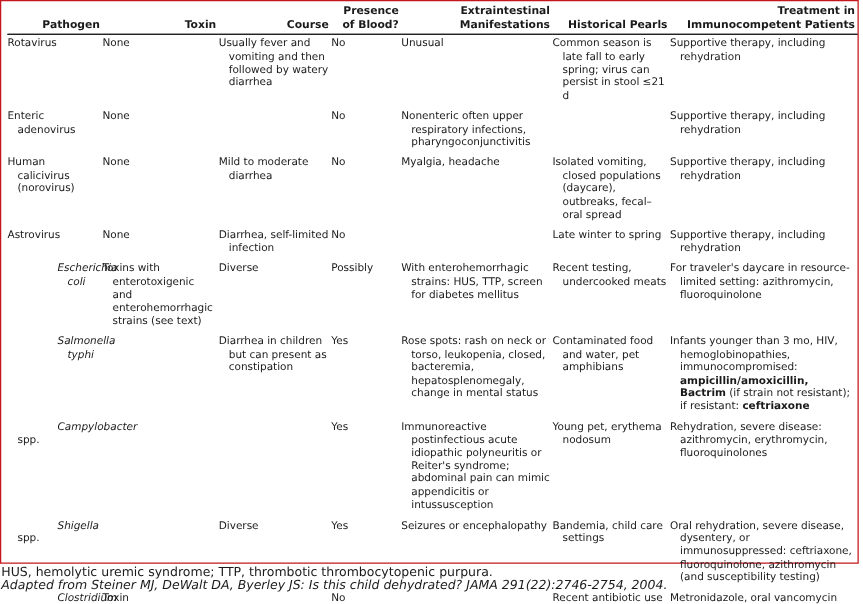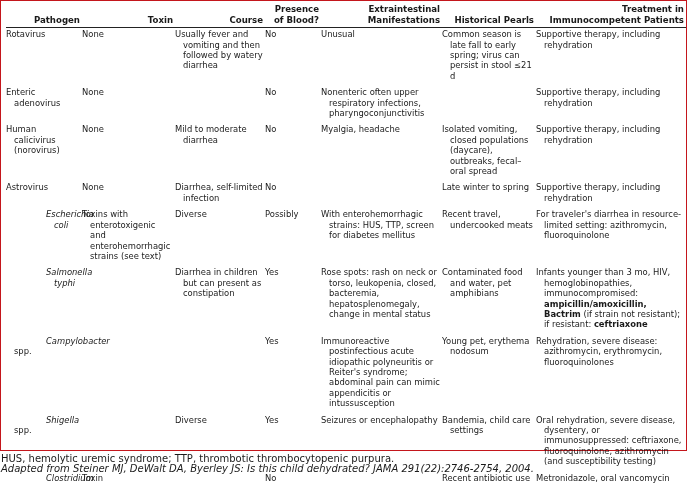--- a/index.html
+++ b/index.html
@@ -152,24 +152,24 @@
       <td>
           <div class="cell">Diverse</div>
         </td>
       <td>
           <div class="cell">Possibly</div>
         </td>
       <td>
           <div class="cell">With enterohemorrhagic strains: HUS, TTP, screen for diabetes mellitus</div>
         </td>
       <td>
-          <div class="cell">Recent travel, undercooked meats</div>
-        </td>
-      <td>
-          <div class="cell">For traveler's diarrhea in resource-limited setting: azithromycin, fluoroquinolone</div>
+          <div class="cell">Recent testing, undercooked meats</div>
+        </td>
+      <td>
+          <div class="cell">For traveler's daycare in resource-limited setting: azithromycin, fluoroquinolone</div>
         </td>
     </tr>
 
     <tr class="r">
       <td>
           <div class="cell it">Salmonella typhi</div>
         </td>
       <td>
           <div class="cell"></div>
         </td>

